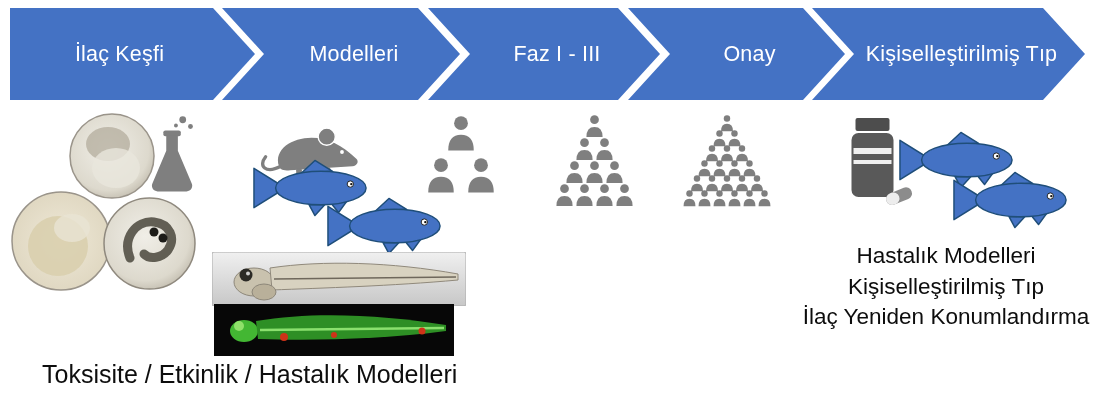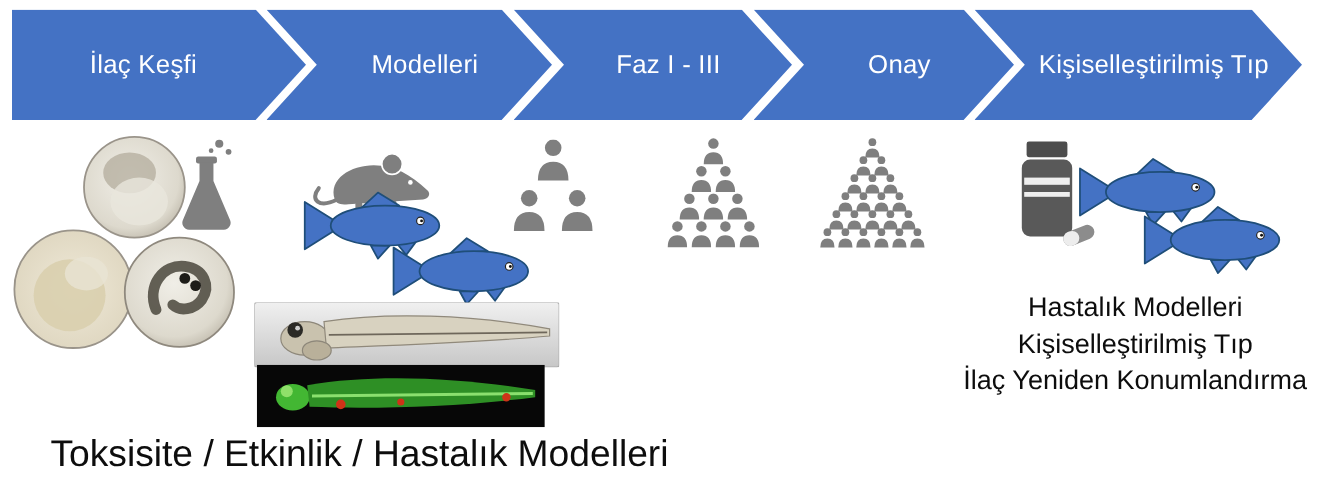--- a/index.html
+++ b/index.html
@@ -9,21 +9,21 @@
          font-family:"Liberation Sans",sans-serif;overflow:hidden}
   .chev{position:absolute;top:8px;height:92px;background:#4472C4;color:#fff;
         display:flex;align-items:center;justify-content:center;text-align:center;
         font-size:21.5px;letter-spacing:.2px}
   .chev-first{clip-path:polygon(0 0,calc(100% - 42px) 0,100% 50%,calc(100% - 42px) 100%,0 100%);
               padding-right:26px}
   .chev-mid{clip-path:polygon(0 0,calc(100% - 42px) 0,100% 50%,calc(100% - 42px) 100%,0 100%,42px 50%);
             padding-left:26px}
   .chev5-label{display:inline-block;width:192px;line-height:27px}
   .abs{position:absolute}
-  .caption-left{position:absolute;left:42px;top:360px;font-size:31px;color:#0d0d0d;white-space:nowrap}
+  .caption-left{position:absolute;left:42px;top:360px;font-size:25px;color:#0d0d0d;white-space:nowrap}
   .caption-right{position:absolute;left:770px;top:241px;width:352px;text-align:center;
                  font-size:22.5px;line-height:30.5px;color:#0d0d0d}
 </style>
 </head>
 <body>
 
 <div class="slide">
 
   <svg width="0" height="0" style="position:absolute" aria-hidden="true">
     <defs>

